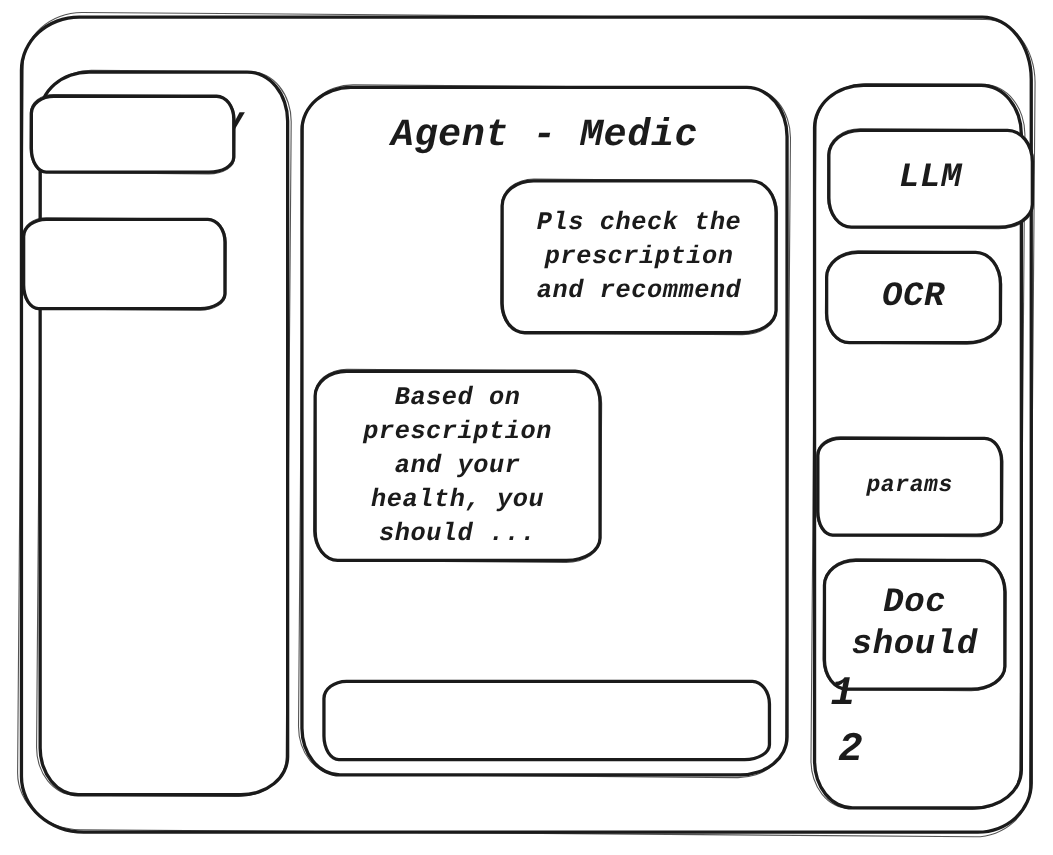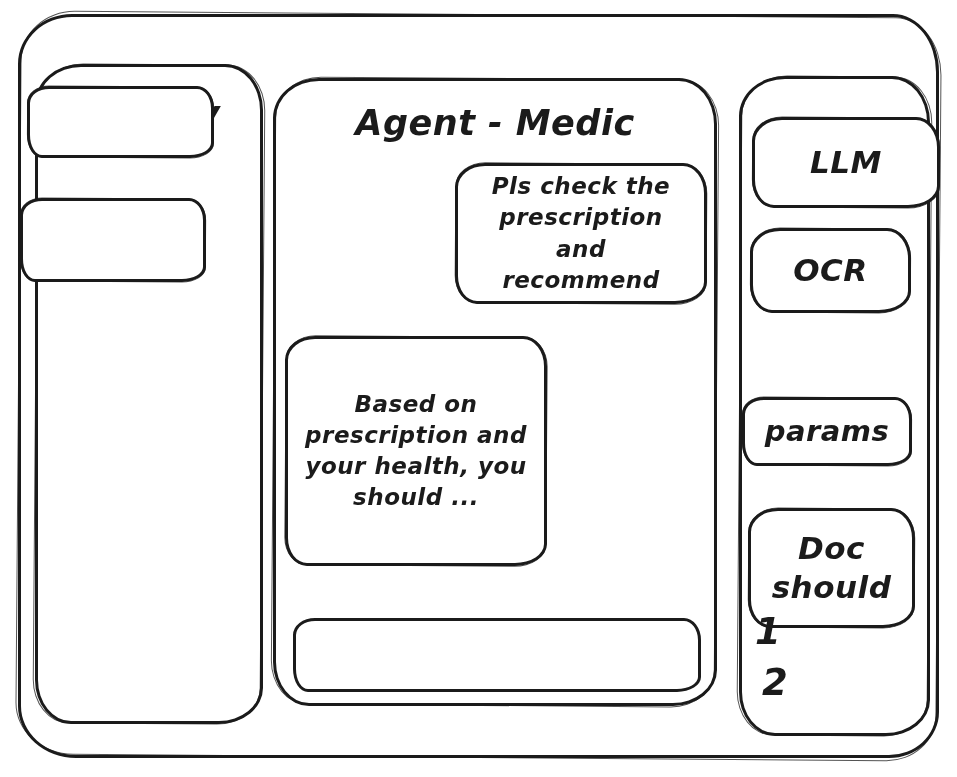--- a/index.html
+++ b/index.html
@@ -10,20 +10,21 @@
   html,body{ width:957px; height:777px; background:var(--bg); overflow:hidden; }
   body{
     font-family:"DejaVu Sans", sans-serif;
     color:var(--ink);
     position:relative;
   }
   .hand{
     font-style:italic;
     font-weight:600;
     letter-spacing:.5px;
+    font-family:Liberation Mono, monospace;
   }
   
   .sk{
     position:absolute;
     border:3px solid var(--ink);
     background:var(--bg);
   }
   .sk::before{
     content:"";
     position:absolute;
@@ -54,37 +55,37 @@
   .panel-center .title{
     position:absolute; left:0; right:0; top:22px;
     text-align:center; font-size:35px;
   }
   .bubble{
     display:flex; align-items:center; justify-content:center;
     text-align:center; font-size:23px; line-height:1.35;
     padding:10px 16px;
   }
   .bubble-user{ left:182px; top:85px; width:252px; height:141px; }
-  .bubble-assistant{ left:12px; top:258px; width:262px; height:230px; }
+  .bubble-assistant{ left:12px; top:258px; width:262px; height:175px; }
   .chat-input{
     left:20px; top:540px; width:408px; height:74px;
     font:inherit; font-size:26px; color:var(--ink);
     outline:none; padding:0 22px;
   }
 
   
   .sidebar-right{ left:739px; top:76px; width:191px; height:660px; }
   .tool-btn{
     display:flex; align-items:center; justify-content:center;
     text-align:center; font-size:31px; line-height:1.25;
     cursor:pointer;
   }
   .btn-llm   { left:13px; top:41px;  width:188px; height:91px; }
   .btn-ocr   { left:11px; top:152px; width:161px; height:85px; }
-  .btn-params{ left:3px;  top:321px; width:170px; height:69px; font-size:29px; }
+  .btn-params{ left:3px;  top:321px; width:170px; height:91px; font-size:21px; }
   .btn-doc   { left:9px;  top:432px; width:167px; height:120px; padding:4px 26px; }
   .doc-item{
     position:absolute; font-size:37px; background:transparent;
   }
   .doc-item-1{ left:16px; top:534px; }
   .doc-item-2{ left:23px; top:585px; }
 </style>
 </head>
 <body>
 

